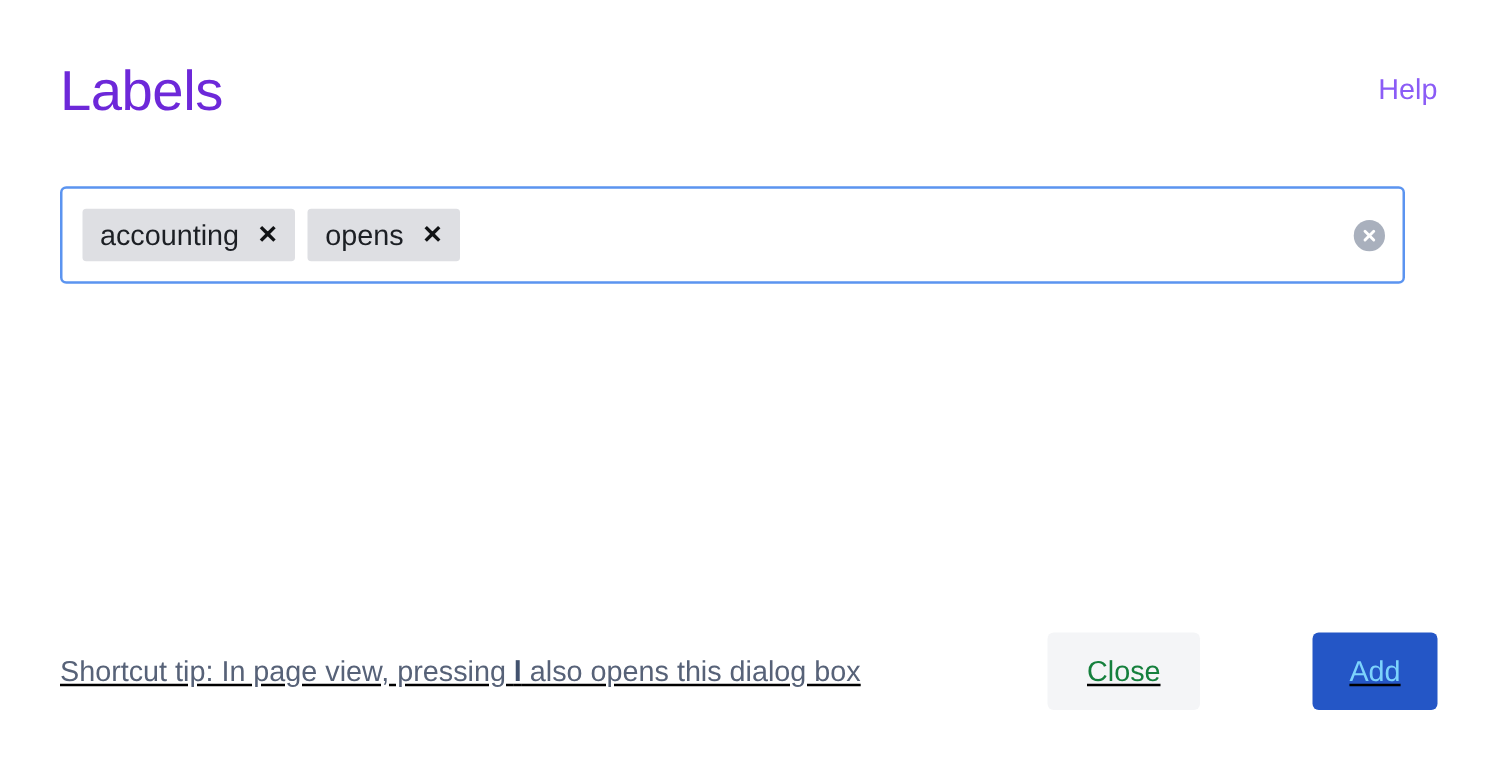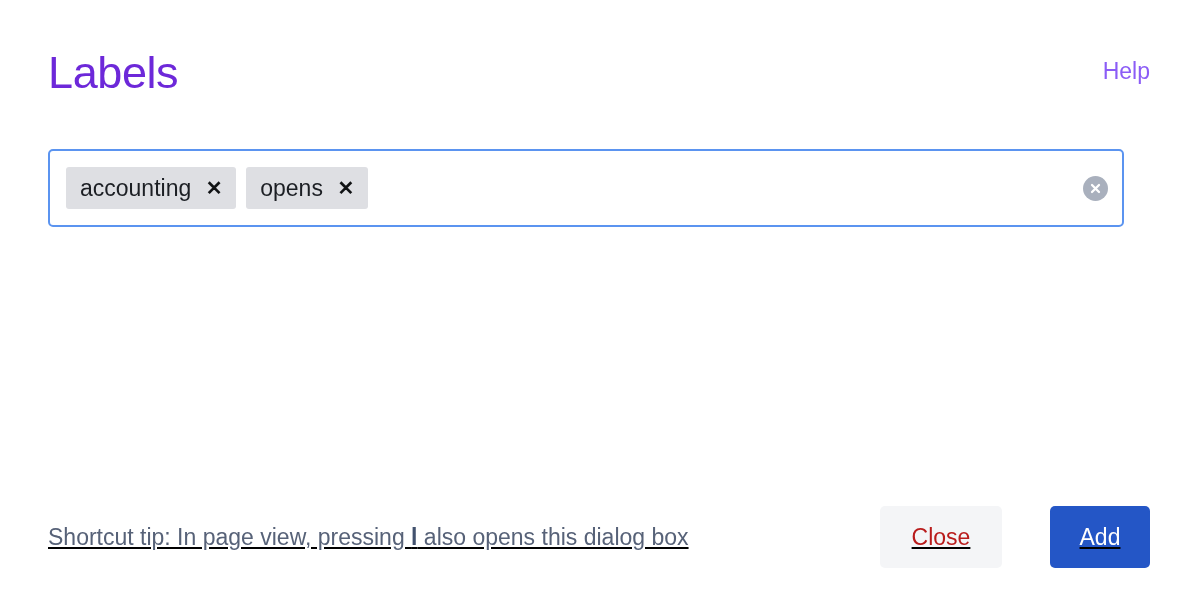--- a/index.html
+++ b/index.html
@@ -186,28 +186,29 @@
     cursor: pointer;
     height: 62px;
     box-sizing: border-box;
     display: inline-flex;
     align-items: center;
     justify-content: center;
     padding: 0 24px;
   }
   .btn-close {
     background: #f4f5f7;
-    color: #b91c1c;
+    color: #15803d;
     min-width: 122px;
     margin-right: 36px;
   }
   .btn-add {
     background: #2456c6;
-    color: #ffffff;
+    color: #7dd3fc;
     min-width: 100px;
+    margin-left: 42px;
   }
 </style>
 </head>
 <body>
 
 <div class="dialog">
 
   <div class="dialog-header">
     <h1 class="dialog-title">Labels</h1>
     <a class="help-link" href="#">Help</a>

